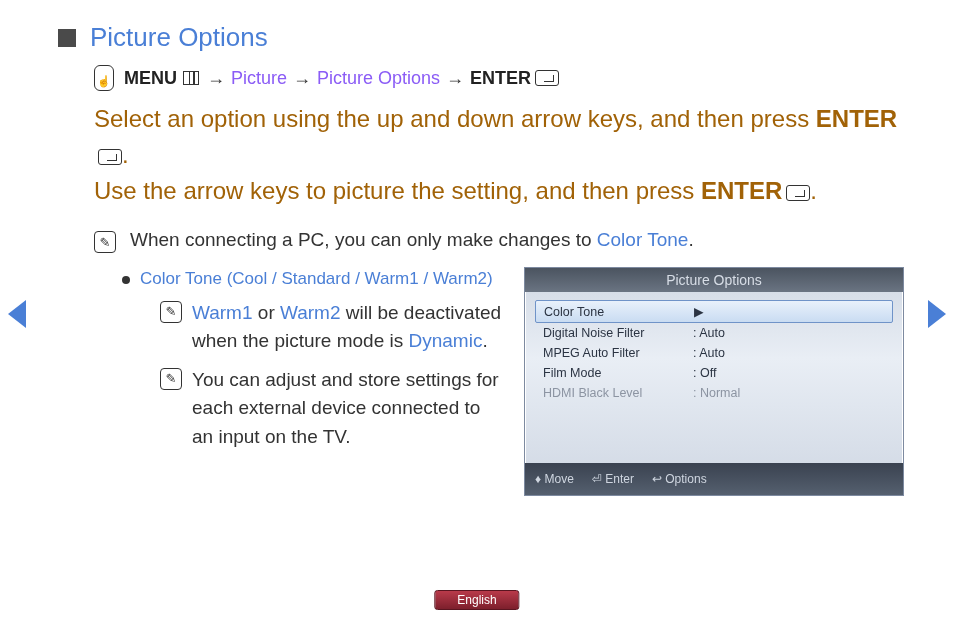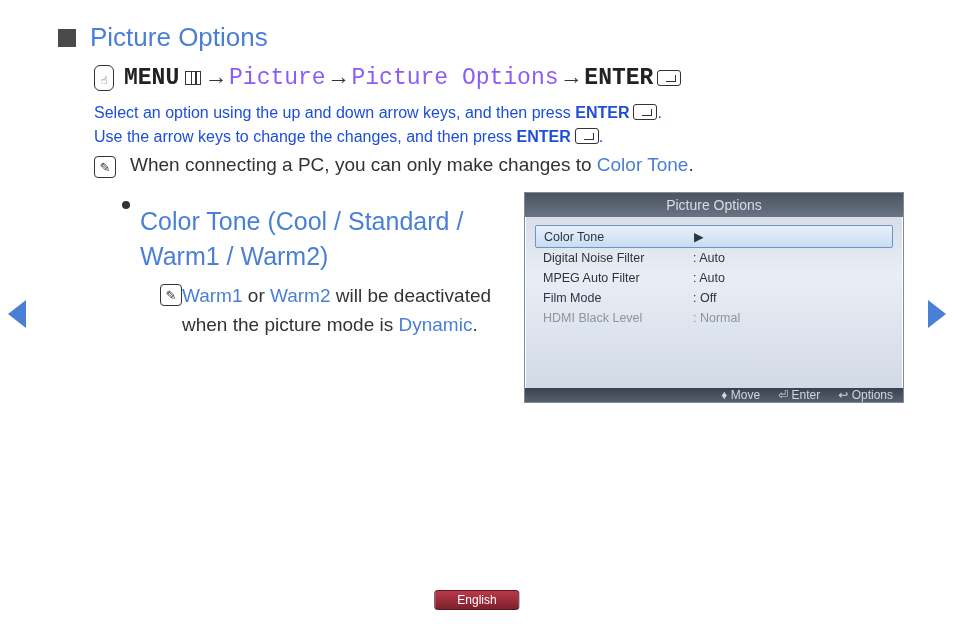--- a/index.html
+++ b/index.html
@@ -10,54 +10,54 @@
     background: #fff;
     position: relative;
     color: #333;
   }
   .container {
     padding: 22px 50px 0 58px;
   }
   .title-row { display: flex; align-items: center; gap: 14px; margin-bottom: 12px; }
   .square-bullet { width: 18px; height: 18px; background: #4a4a4a; }
   .title { color: #4a7fd6; font-size: 26px; font-weight: 400; }
-  .breadcrumb { margin-left: 36px; font-size: 23px; margin-bottom: 10px; display:flex; align-items:center; flex-wrap:wrap; gap:4px;font-family:Liberation Mono, monospace;}
+  .breadcrumb { margin-left: 36px; font-size: 18px; margin-bottom: 10px; display:flex; align-items:center; flex-wrap:wrap; gap:4px;}
   .breadcrumb .bold { font-weight: 700; color:#222; }
   .breadcrumb .link { color: #8b5cf6; }
   .breadcrumb .arrow { color:#333; margin:0 2px; }
   .menu-box-icon {
     display:inline-flex; width:20px; height:26px; border:1.5px solid #333; border-radius:6px;
     align-items:flex-end; justify-content:center; padding-bottom:3px; margin-right:6px;
   }
   .menu-box-icon::after { content:"☝"; font-size:11px; line-height:1; }
   .menu-grid-icon {
     display:inline-block; width:16px; height:14px; border:1.5px solid #333; position:relative; margin:0 2px; vertical-align:-1px;
   }
   .menu-grid-icon::before { content:""; position:absolute; left:33%; top:0; bottom:0; width:1.5px; background:#333; }
   .menu-grid-icon::after  { content:""; position:absolute; left:66%; top:0; bottom:0; width:1.5px; background:#333; }
   .enter-icon {
     display:inline-block; width:24px; height:16px; border:1.5px solid #333; border-radius:3px; position:relative; vertical-align:-2px;
   }
   .enter-icon::after {
     content:""; position:absolute; right:4px; top:4px; width:9px; height:6px;
     border-right:1.5px solid #333; border-bottom:1.5px solid #333;
   }
-  .body-text { margin-left:36px; font-size:16px; line-height:1.5; color:#1d4ed8; margin-bottom:5px; }
+  .body-text { margin-left:36px; font-size:24px; line-height:1.5; color:#a16207; margin-bottom:20px; }
   .note-row { margin-left:36px; display:flex; gap:14px; font-size:19px; margin-bottom:14px; align-items:flex-start;}
   .note-icon {
     width:22px; height:22px; border:1.5px solid #333; border-radius:4px; display:flex;
     align-items:center; justify-content:center; font-size:13px; flex-shrink:0; margin-top:2px;
   }
   .note-icon::after{ content:"✎"; }
   .columns { display:flex; gap:18px; margin-left:36px; }
   .left-col { flex:1; }
   .bullet-row { display:flex; gap:10px; align-items:flex-start; margin-bottom:8px;}
   .round-bullet { width:8px; height:8px; background:#333; border-radius:50%; margin-top:9px; flex-shrink:0; margin-left:28px;}
-  .opt-title { color:#4a7fd6; font-size:25px; line-height:1.4;margin-top:12px; }
-  .sub-note { display:flex; margin-left:66px; margin-bottom:10px; align-items:flex-start;}
+  .opt-title { color:#4a7fd6; font-size:17px; line-height:1.4; }
+  .sub-note { display:flex; gap:10px; margin-left:66px; margin-bottom:10px; align-items:flex-start;}
   .sub-text { font-size:19px; line-height:1.5; color:#333; }
   .linkword { color:#4a7fd6; }
   .right-col { width:380px; }
   
   .osd {
     width:380px; border:1px solid #7d8aa0;
     background:linear-gradient(#d0d8e3,#e9eef5 40%,#cfd7e3);
     font-size:13px; color:#2b3443;
     box-shadow:0 0 0 1px #fff inset;
   }
@@ -70,22 +70,22 @@
   .osd-row .label { width:150px; }
   .osd-row .value { flex:1; }
   .osd-row .caret { color:#2b3443; }
   .osd-row.selected {
     background:linear-gradient(#e9f1fb,#c9dcf2);
     border:1px solid #6f93c8; border-radius:2px;
   }
   .osd-row.disabled { color:#8c94a2; }
   .osd-footer {
     background:linear-gradient(#3a4250,#55606f);
-    color:#cfd6e0; font-size:12px; padding:0 10px;
-    display:flex; justify-content:flex-end; gap:18px;
+    color:#cfd6e0; font-size:12px; padding:9px 10px;
+    display:flex; gap:18px;
   }
   .osd-footer span::before { margin-right:4px; }
   .nav-left, .nav-right {
     position:absolute; top:300px; width:0; height:0;
     border-top:14px solid transparent; border-bottom:14px solid transparent;
   }
   .nav-left { left:8px; border-right:18px solid #4a7fd6; }
   .nav-right{ right:8px; border-left:18px solid #4a7fd6; }
   .lang-pill {
     position:absolute; bottom:14px; left:50%; transform:translateX(-50%);
@@ -111,41 +111,45 @@
     <span class="link">Picture</span>
     <span class="arrow">→</span>
     <span class="link">Picture Options</span>
     <span class="arrow">→</span>
     <span class="bold">ENTER</span>
     <span class="enter-icon"></span>
   </div>
 
   <p class="body-text">
     <span>Select an option using the up and down arrow keys, and then press </span><b>ENTER</b><span class="enter-icon" style="margin-left:4px;"></span><span>.</span><br>
-    <span>Use the arrow keys to change the changes, and then press </span><b>ENTER</b><span class="enter-icon" style="margin-left:4px;"></span><span>.</span>
+    <span>Use the arrow keys to picture the setting, and then press </span><b>ENTER</b><span class="enter-icon" style="margin-left:4px;"></span><span>.</span>
   </p>
 
   <div class="note-row">
     <div class="note-icon"></div>
     <div>
       <span> When connecting a PC, you can only make changes to </span><span class="linkword">Color Tone</span><span>.</span>
     </div>
   </div>
 
   <div class="columns">
     <div class="left-col">
       <div class="bullet-row">
         <div class="round-bullet"></div>
         <div class="opt-title">Color Tone (Cool / Standard / Warm1 / Warm2)</div>
       </div>
       <div class="sub-note">
         <div class="note-icon"></div>
         <div class="sub-text">
           <span class="linkword">Warm1</span><span> or </span><span class="linkword">Warm2</span><span> will be deactivated when the picture mode is </span><span class="linkword">Dynamic</span><span>.</span>
         </div>
+      </div>
+      <div class="sub-note">
+        <div class="note-icon"></div>
+        <div class="sub-text">You can adjust and store settings for each external device connected to an input on the TV.</div>
       </div>
     </div>
 
     <div class="right-col">
       <div class="osd">
         <div class="osd-header">Picture Options</div>
         <div class="osd-body">
           <div class="osd-row selected">
             <span class="label">Color Tone</span>
             <span class="caret">▶</span>

